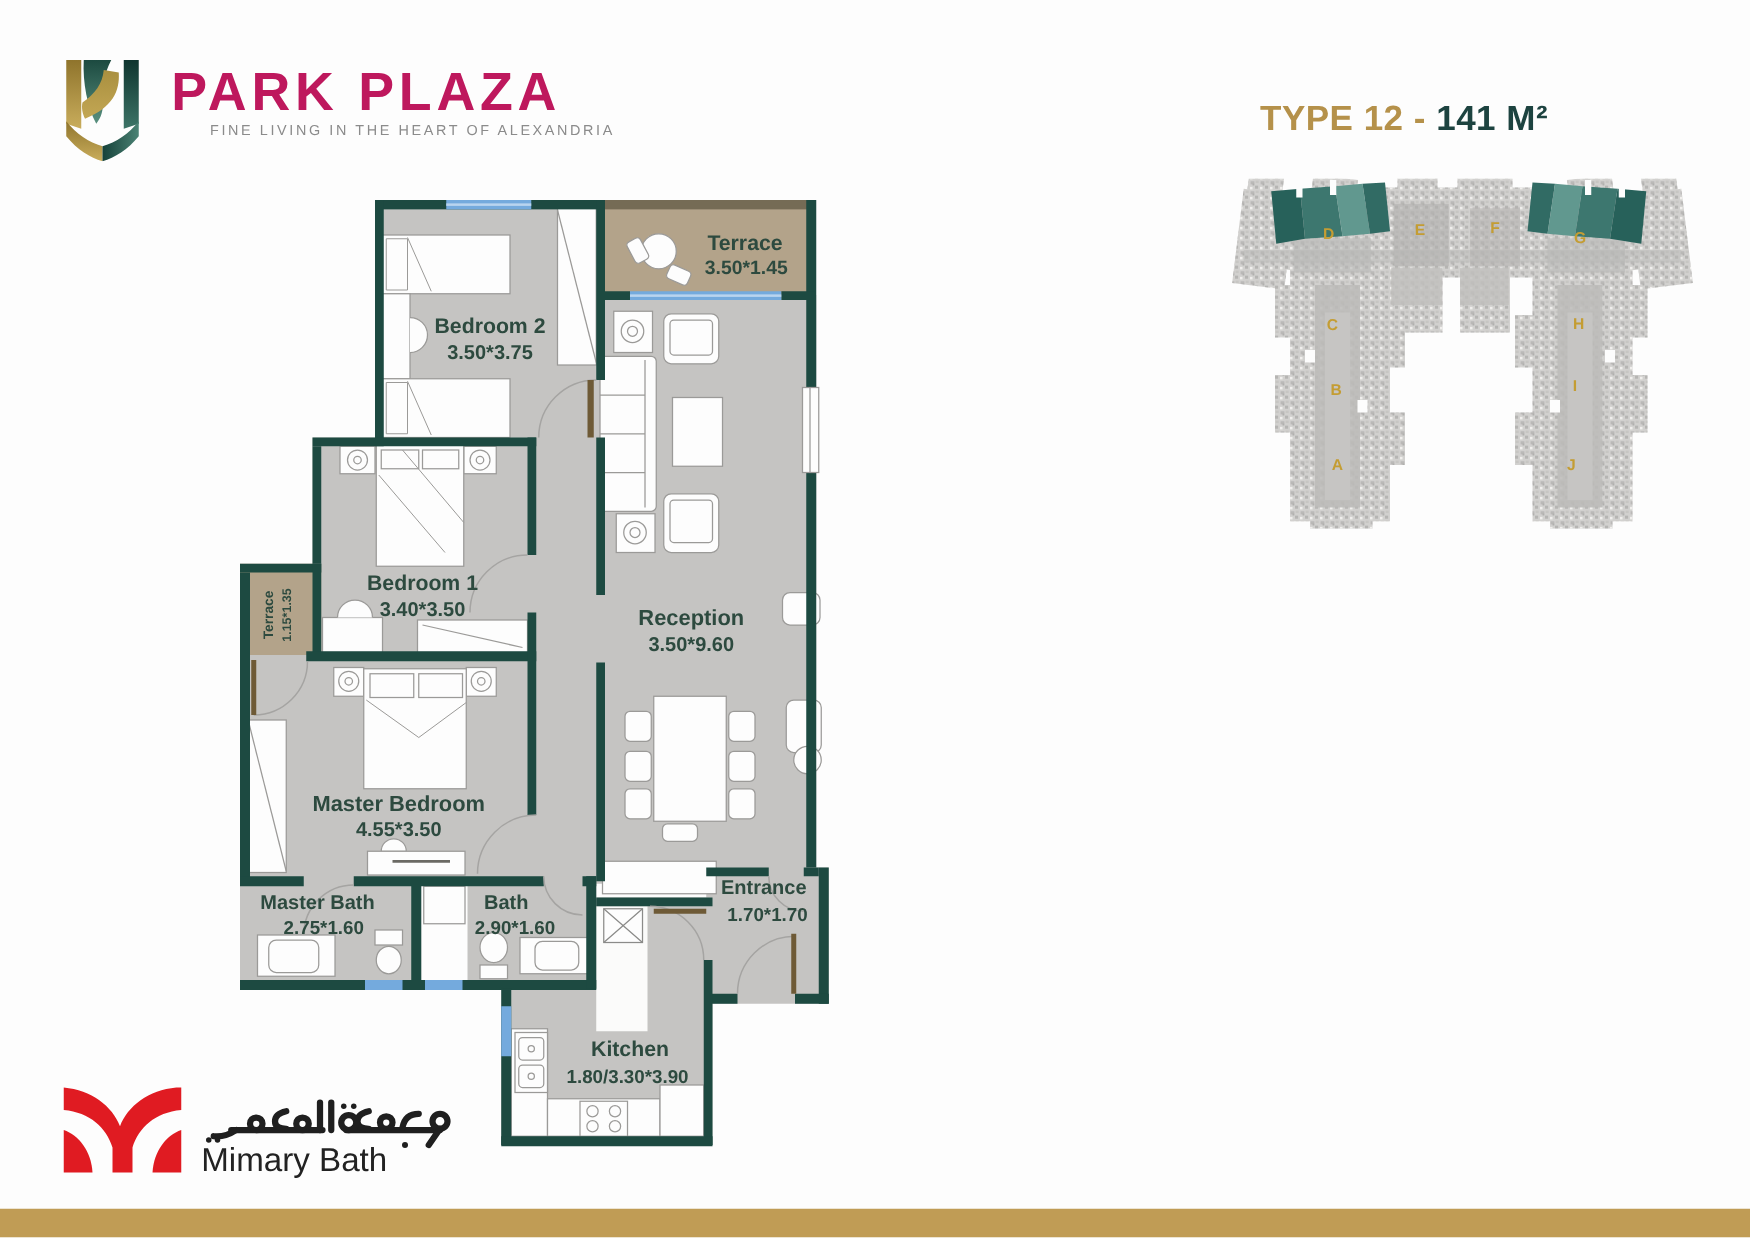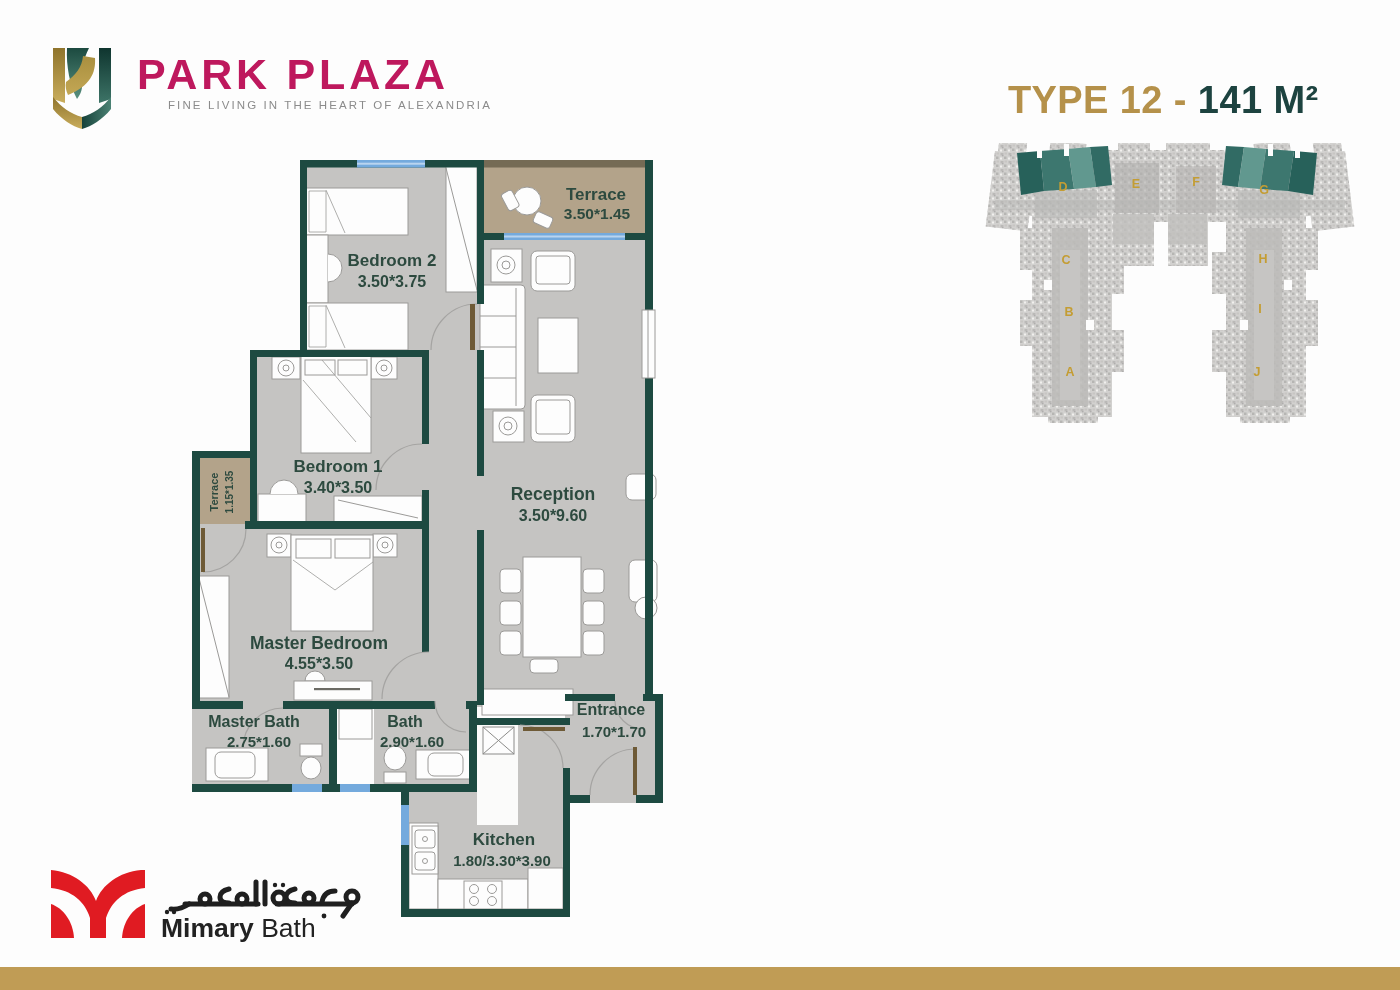--- a/index.html
+++ b/index.html
@@ -44,21 +44,21 @@
 
   <path d="M5,52 L5,64 C14,75 24,81 34,84 L34,72 C23,69 13,62 5,52 Z" fill="url(#gld)"></path>
 
   <path d="M63,52 L63,64 C54,75 44,81 34,84 L34,72 C45,69 55,62 63,52 Z" fill="url(#grn2)"></path>
 </svg>
 
 <div class="abs" style="left:137px;top:53px;width:560px;color:#be185d;font-size:43px;font-weight:bold;letter-spacing:3.8px;white-space:nowrap;line-height:1;">PARK PLAZA</div>
 
 <div class="abs" style="left:138px;top:99px;width:560px;color:#8b8b8b;font-size:11.5px;letter-spacing:2.1px;white-space:nowrap;margin-left:30px;">FINE LIVING IN THE HEART OF ALEXANDRIA</div>
 
-<div class="abs" style="left:1008px;top:79px;font-size:38px;font-weight:bold;letter-spacing:0.4px;white-space:nowrap;">
+<div class="abs" style="left:1008px;top:79px;font-size:28px;font-weight:bold;letter-spacing:0.4px;white-space:nowrap;">
   <span style="color:#b5914a;">TYPE 12 - </span><span style="color:#1d4340;">141 M²</span>
 </div>
 
 <svg class="abs" style="left:980px;top:143px;" width="380" height="285" viewBox="980 143 380 285">
 <defs>
   <pattern id="noise" width="8" height="8" patternUnits="userSpaceOnUse">
     <rect x="0.5" y="1" width="3" height="2.5" fill="#aeadab" opacity="0.65"></rect>
     <rect x="4" y="4.5" width="2.5" height="2.5" fill="#9f9e9c" opacity="0.55"></rect>
     <rect x="0" y="5.5" width="2" height="2" fill="#f4f3f1" opacity="0.9"></rect>
     <rect x="4.5" y="0.5" width="2.5" height="2" fill="#c4c3c1" opacity="0.8"></rect>
@@ -483,15 +483,15 @@
 </g>
 <g fill="#1f1f1f" stroke="none">
   <circle cx="169" cy="40" r="2.4"></circle>
   <circle cx="120" cy="9" r="2.2"></circle>
       <circle cx="128" cy="9" r="2.2"></circle>
   <circle cx="12" cy="36" r="2.2"></circle>
       <circle cx="19" cy="36" r="2.2"></circle>
 </g>
 </svg>
 
-<div class="abs" style="left:161px;top:913px;font-size:26.5px;color:#222;white-space:nowrap;"><b style="font-weight:700;">Mimary</b> <span style="font-weight:400;">Bath</span></div>
+<div class="abs" style="left:161px;top:913px;font-size:26.5px;color:#222;white-space:nowrap;"><b style="font-weight:400;">Mimary</b> <span style="font-weight:400;">Bath</span></div>
 
 <div class="abs" style="left:0;top:967px;width:1400px;height:23px;background:#c09c55;"></div>
 
 </body></html>

